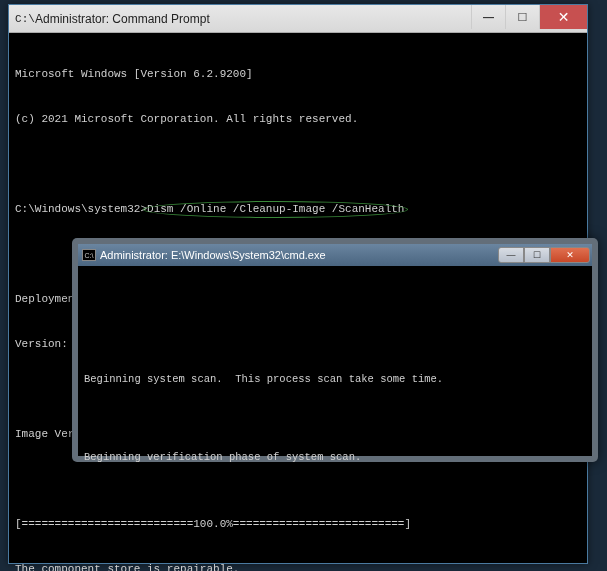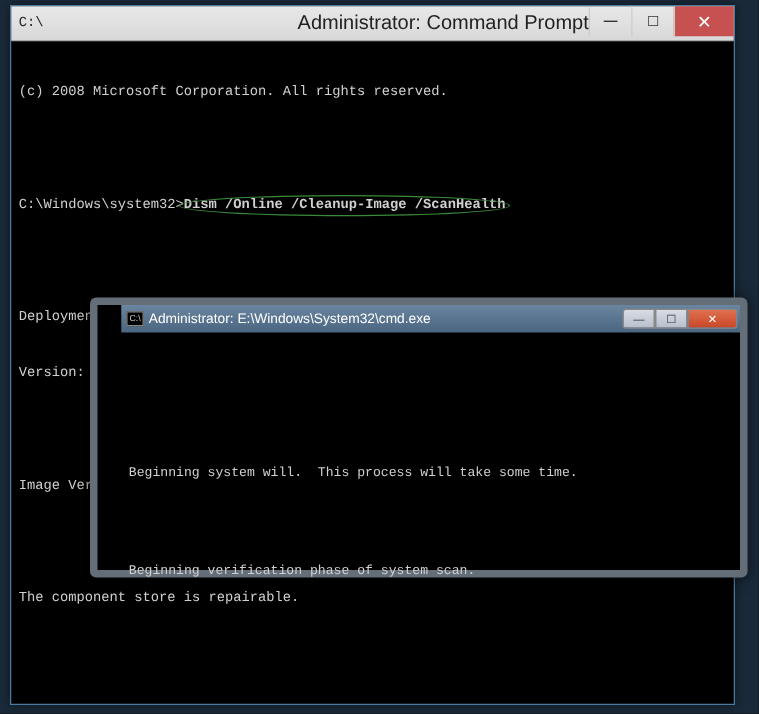--- a/index.html
+++ b/index.html
@@ -26,23 +26,23 @@
     .win8-titlebar {
       background: linear-gradient(#e8e8e8, #d8d8d8);
       height: 28px;
       display: flex;
       align-items: center;
       justify-content: space-between;
       border-bottom: 1px solid #aaa;
     }
     .win8-title {
       flex: 1;
-      text-align: right;
+      text-align: left;
       font-family: "Segoe UI", sans-serif;
-      font-size: 16px;
+      font-size: 12px;
       color: #222;
     }
     .win8-icon {
       width: 20px;
       height: 20px;
       margin-left: 6px;
       display: inline-flex;
       align-items: center;
       justify-content: center;
       font-size: 11px;
@@ -78,21 +78,20 @@
       line-height: 15px;
       white-space: pre;
       font-family: "Consolas", "Courier New", monospace;
     }
     .line { display: block; white-space: pre; }
     .empty { height: 15px; }
     
     .highlight1 {
       position: relative;
       display: inline-block;
-      font-weight: bold;
     }
     .highlight1::before {
       content: "";
       position: absolute;
       left: -4px;
       right: -4px;
       top: -1px;
       bottom: -1px;
       border: 1px solid #3a8a3a;
       border-radius: 50%;
@@ -102,21 +101,20 @@
     .win7 {
       position: absolute;
       left: 72px;
       top: 238px;
       width: 526px;
       height: 224px;
       background: #000;
       border: 6px solid rgba(180,200,220,0.55);
       border-radius: 5px;
       box-shadow: 0 0 12px rgba(0,0,0,0.6);
-      padding-left: 19px;
     }
     .win7-titlebar {
       background: linear-gradient(#6a85a0, #4a6580);
       height: 22px;
       display: flex;
       align-items: center;
       justify-content: space-between;
       padding: 0 2px 0 4px;
     }
     .win7-title {
@@ -192,29 +190,31 @@
   <div class="win8-titlebar">
     <span class="win8-icon">C:\</span>
     <span class="win8-title">Administrator: Command Prompt</span>
     <div class="win8-controls">
       <div class="win8-btn min">—</div>
       <div class="win8-btn">☐</div>
       <div class="win8-btn close">✕</div>
     </div>
   </div>
   <div class="win8-content">
-    <span class="line">(c) 2008 Microsoft Corporation. All rights reserved.</span>
+    <span class="line">Microsoft Windows [Version 6.2.9200]</span>
+    <span class="line">(c) 2021 Microsoft Corporation. All rights reserved.</span>
     <div class="empty"></div>
     <span class="line"><span>C:\Windows\system32&gt;</span><span class="highlight1">Dism /Online /Cleanup-Image /ScanHealth</span></span>
     <div class="empty"></div>
     <span class="line">Deployment Image Servicing and Management tool</span>
     <span class="line">Version: 6.2.9200.16384</span>
     <div class="empty"></div>
     <span class="line">Image Version: 6.2.9200.16384</span>
     <div class="empty"></div>
+    <span class="line">[==========================100.0%==========================]</span>
     <span class="line">The component store is repairable.</span>
     
     
     
     
     
     
     
     
     
@@ -243,21 +243,21 @@
     </span>
     <div class="win7-controls">
       <div class="win7-btn min">—</div>
       <div class="win7-btn">☐</div>
       <div class="win7-btn close">✕</div>
     </div>
   </div>
   <div class="win7-content">
     <div class="empty" style="height:13px"></div>
     <div class="empty" style="height:13px"></div>
-    <span class="line">Beginning system will.  This process will take some time.</span>
+    <span class="line">Beginning system scan.  This process scan take some time.</span>
     <div class="empty" style="height:13px"></div>
     <span class="line">Beginning verification phase of system scan.</span>
     
     
     
     
     
     
     
   </div>

